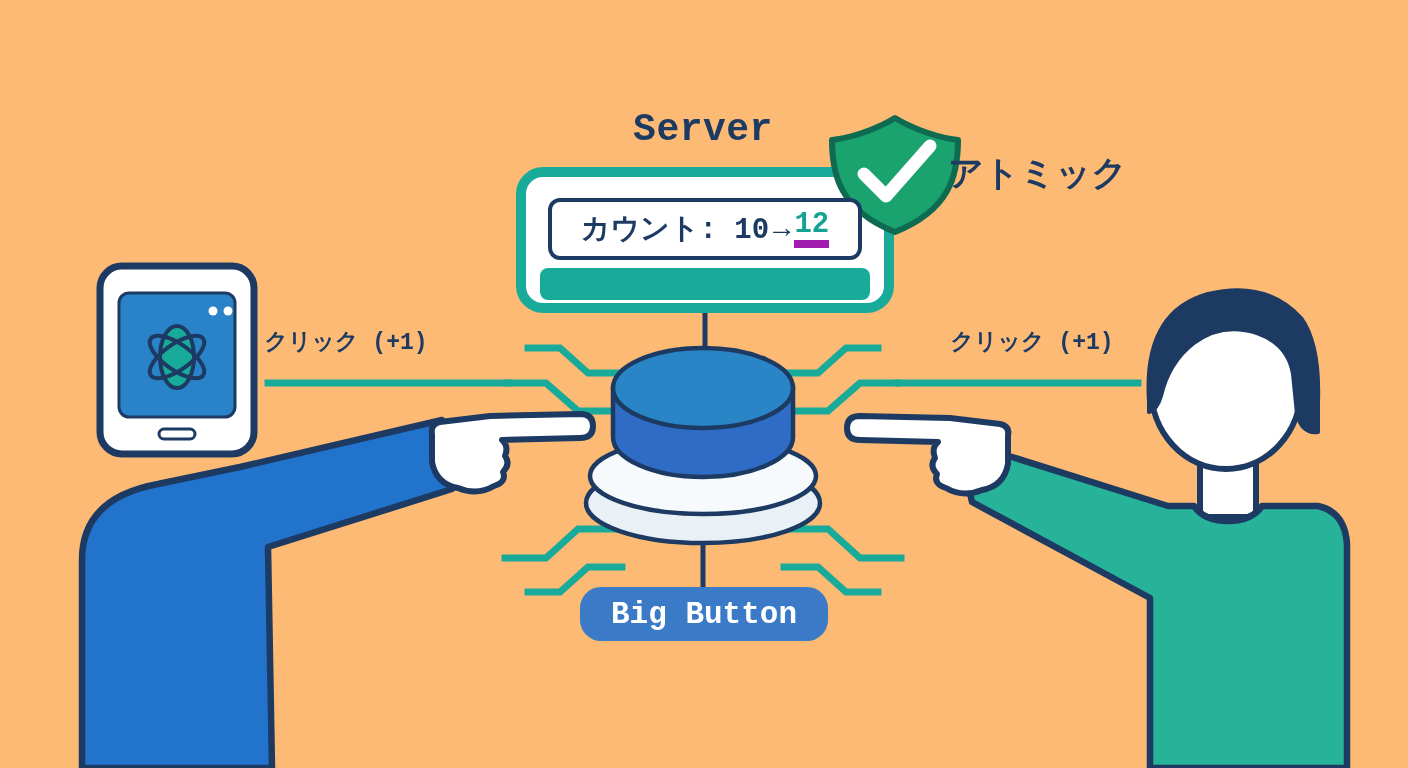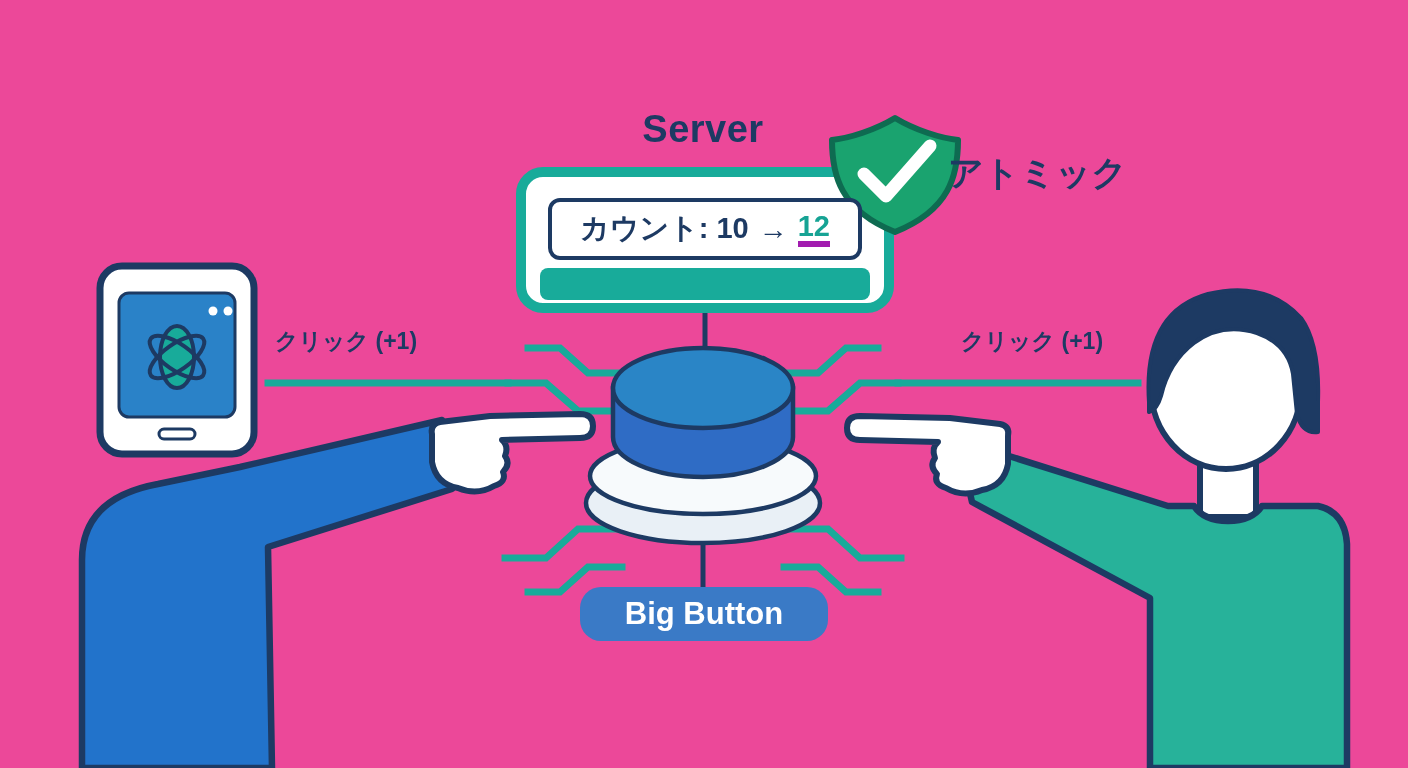--- a/index.html
+++ b/index.html
@@ -1,33 +1,33 @@
 <!DOCTYPE html>
 <html><head>
 <meta charset="utf-8">
 <style>
   html,body{margin:0;padding:0;background:#ffffff;}
   .stage{
     position:relative;width:1408px;height:768px;overflow:hidden;
-    background:#ec4899;font-family:Liberation Sans, sans-serif;
+    background:#fdba74;font-family:Liberation Mono, monospace;
   }
   .stage svg{position:absolute;left:0;top:0;}
   .overlay{position:absolute;color:#1d3a63;}
   .title{
     left:553px;top:108px;width:300px;text-align:center;
     font-size:38px;font-weight:bold;letter-spacing:.5px;
   }
   .count-box{
     left:548px;top:198px;width:314px;height:62px;
     background:#ffffff;border:4px solid #1d3a63;border-radius:12px;
-    display:flex;align-items:center;justify-content:center;gap:10px;
+    display:flex;align-items:center;justify-content:center;gap:4px;
     font-size:29px;font-weight:bold;box-sizing:border-box;
   }
   .count-new{
-    color:#16a394;border-bottom:6px solid #a21caf;line-height:1.05;
+    color:#16a394;border-bottom:8px solid #a21caf;line-height:1.05;
   }
   .atomic-label{
     left:948px;top:150px;width:230px;font-size:35px;font-weight:bold;
   }
   .click-label{
     top:326px;width:300px;text-align:center;font-size:23px;font-weight:bold;
   }
   .click-left{left:196px;}
   .click-right{left:882px;}
   .big-button-label{

